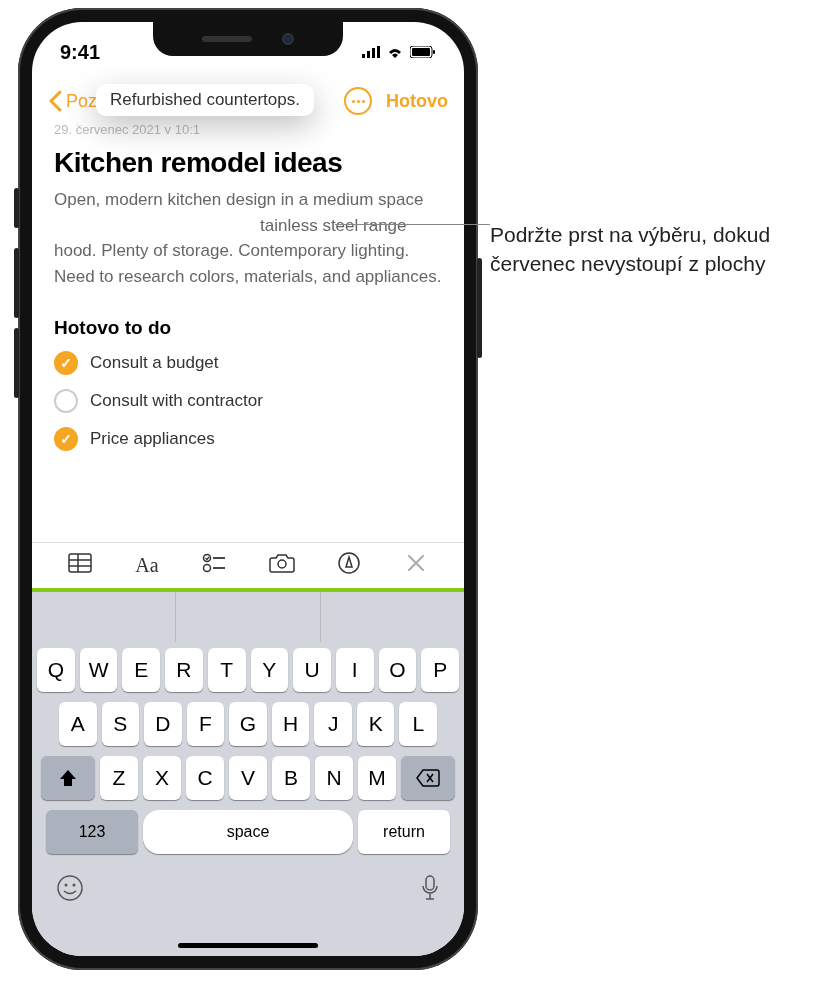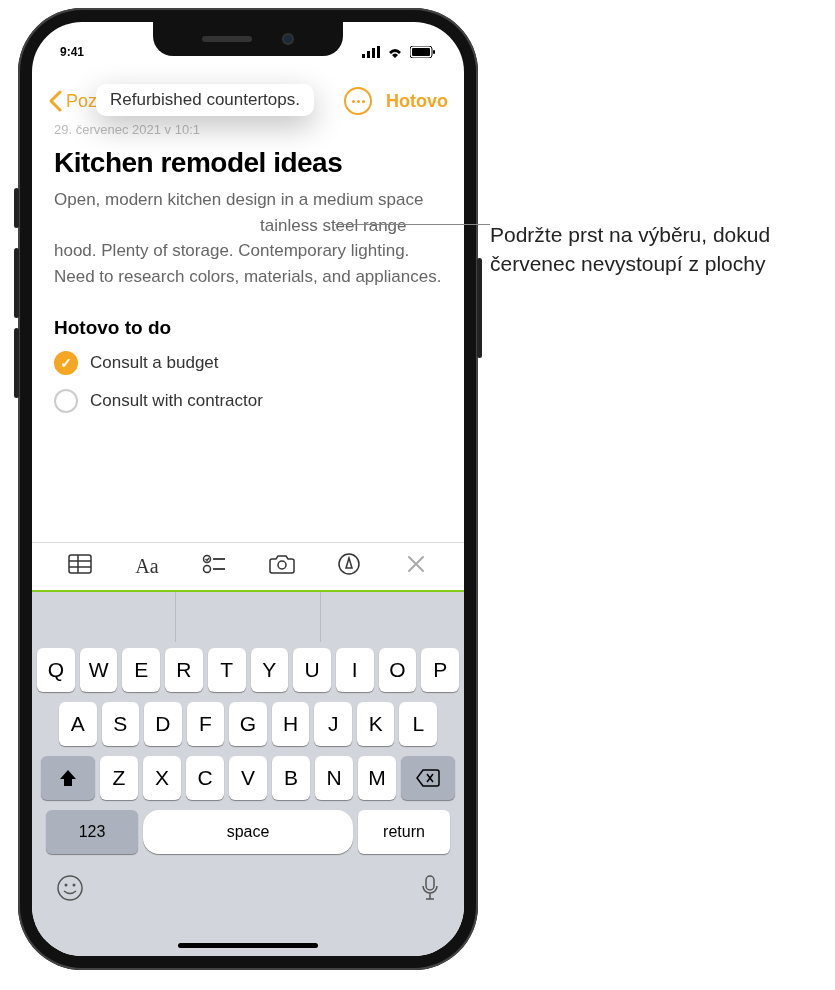--- a/index.html
+++ b/index.html
@@ -44,21 +44,21 @@
     z-index: 20;
     display:flex; align-items:center; justify-content:center; gap:30px;
   }
   .notch .speaker { width:50px; height:6px; background:#333; border-radius:3px;}
   .notch .cam { width:12px; height:12px; background:#1a2a3a; border-radius:50%; border:2px solid #333;}
   .status-bar {
     position: absolute; top: 0; left: 0; right: 0;
     height: 48px;
     display: flex; justify-content: space-between; align-items: center;
     padding: 12px 28px 0;
-    font-weight: 600; font-size: 12px;
+    font-weight: 600; font-size: 20px;
     z-index: 10;
   }
   .status-icons { display:flex; gap:6px; align-items:center; }
   .nav-bar {
     position: absolute; top: 52px; left:0; right:0;
     height: 54px;
     display:flex; align-items:center; justify-content:space-between;
     padding: 0 16px;
   }
   .nav-left { display:flex; align-items:center; color:#f5a623; font-size:18px; }
@@ -85,21 +85,21 @@
     z-index:30;
     white-space:nowrap;
   }
   .subhead { font-size:19px; font-weight:700; margin-top:28px; margin-bottom:12px;}
   .check-row { display:flex; align-items:center; gap:12px; margin-bottom:14px; font-size:17px; color:#333;}
   .check { width:24px; height:24px; border-radius:50%; border:2px solid #ccc; flex-shrink:0; display:flex; align-items:center; justify-content:center;}
   .check.on { background:#f5a623; border-color:#f5a623; }
   .check.on::after { content:"✓"; color:#fff; font-size:14px; font-weight:700;}
   .format-bar {
     position:absolute; top:520px; left:0; right:0;
-    height:50px; border-top:1px solid #ddd; border-bottom:2px solid #84cc16;
+    height:50px; border-top:1px solid #ddd; border-bottom:4px solid #84cc16;
     display:flex; align-items:center; justify-content:space-around;
     padding:0 14px; background:#fff;
   }
   .fmt-icon { color:#333; font-size:20px; width:30px; text-align:center; }
   .fmt-close { color:#aaa; }
   .kb-area {
     position:absolute; top:570px; left:0; right:0; bottom:0;
     background:#d2d5db;
   }
   .predict { height:50px; display:flex; }
@@ -205,20 +205,24 @@
         <span style="visibility:hidden">Refurbished countertops. S</span><span>tainless steel range hood. Plenty of storage. Contemporary lighting. Need to research colors, materials, and appliances.</span>
       </div>
       <div class="subhead">Hotovo to do</div>
       <div class="check-row">
         <div class="check on"></div>
         <span>Consult a budget</span>
       </div>
       <div class="check-row">
         <div class="check"></div>
         <span>Consult with contractor</span>
+      </div>
+      <div class="check-row">
+        <div class="check on"></div>
+        <span>Price appliances</span>
       </div>
     </div>
 
     <div class="lifted">Refurbished countertops.</div>
 
     <div class="format-bar">
       <span class="fmt-icon">
         <svg width="24" height="20" viewBox="0 0 24 20">
             <rect x="1" y="1" width="22" height="18" rx="2" fill="none" stroke="#333" stroke-width="1.5"></rect>
             <line x1="1" y1="7" x2="23" y2="7" stroke="#333" stroke-width="1.5"></line>

